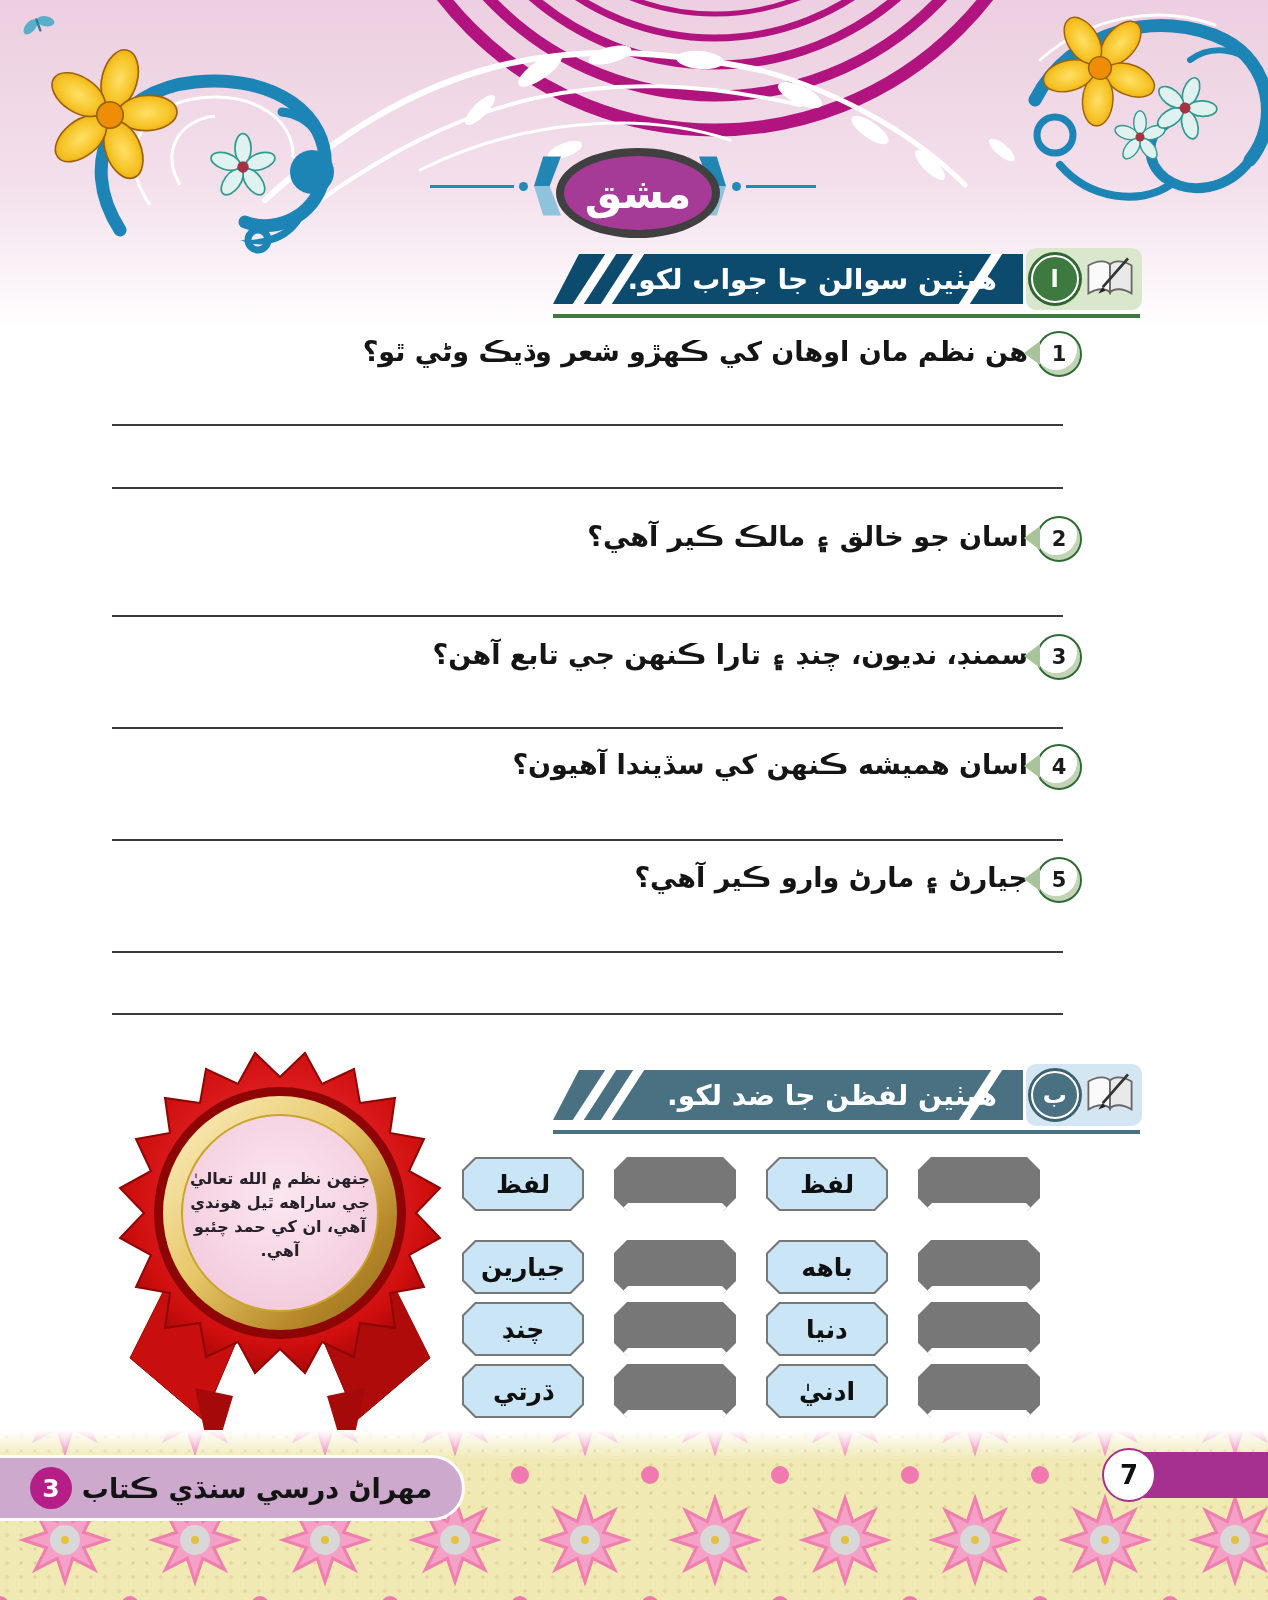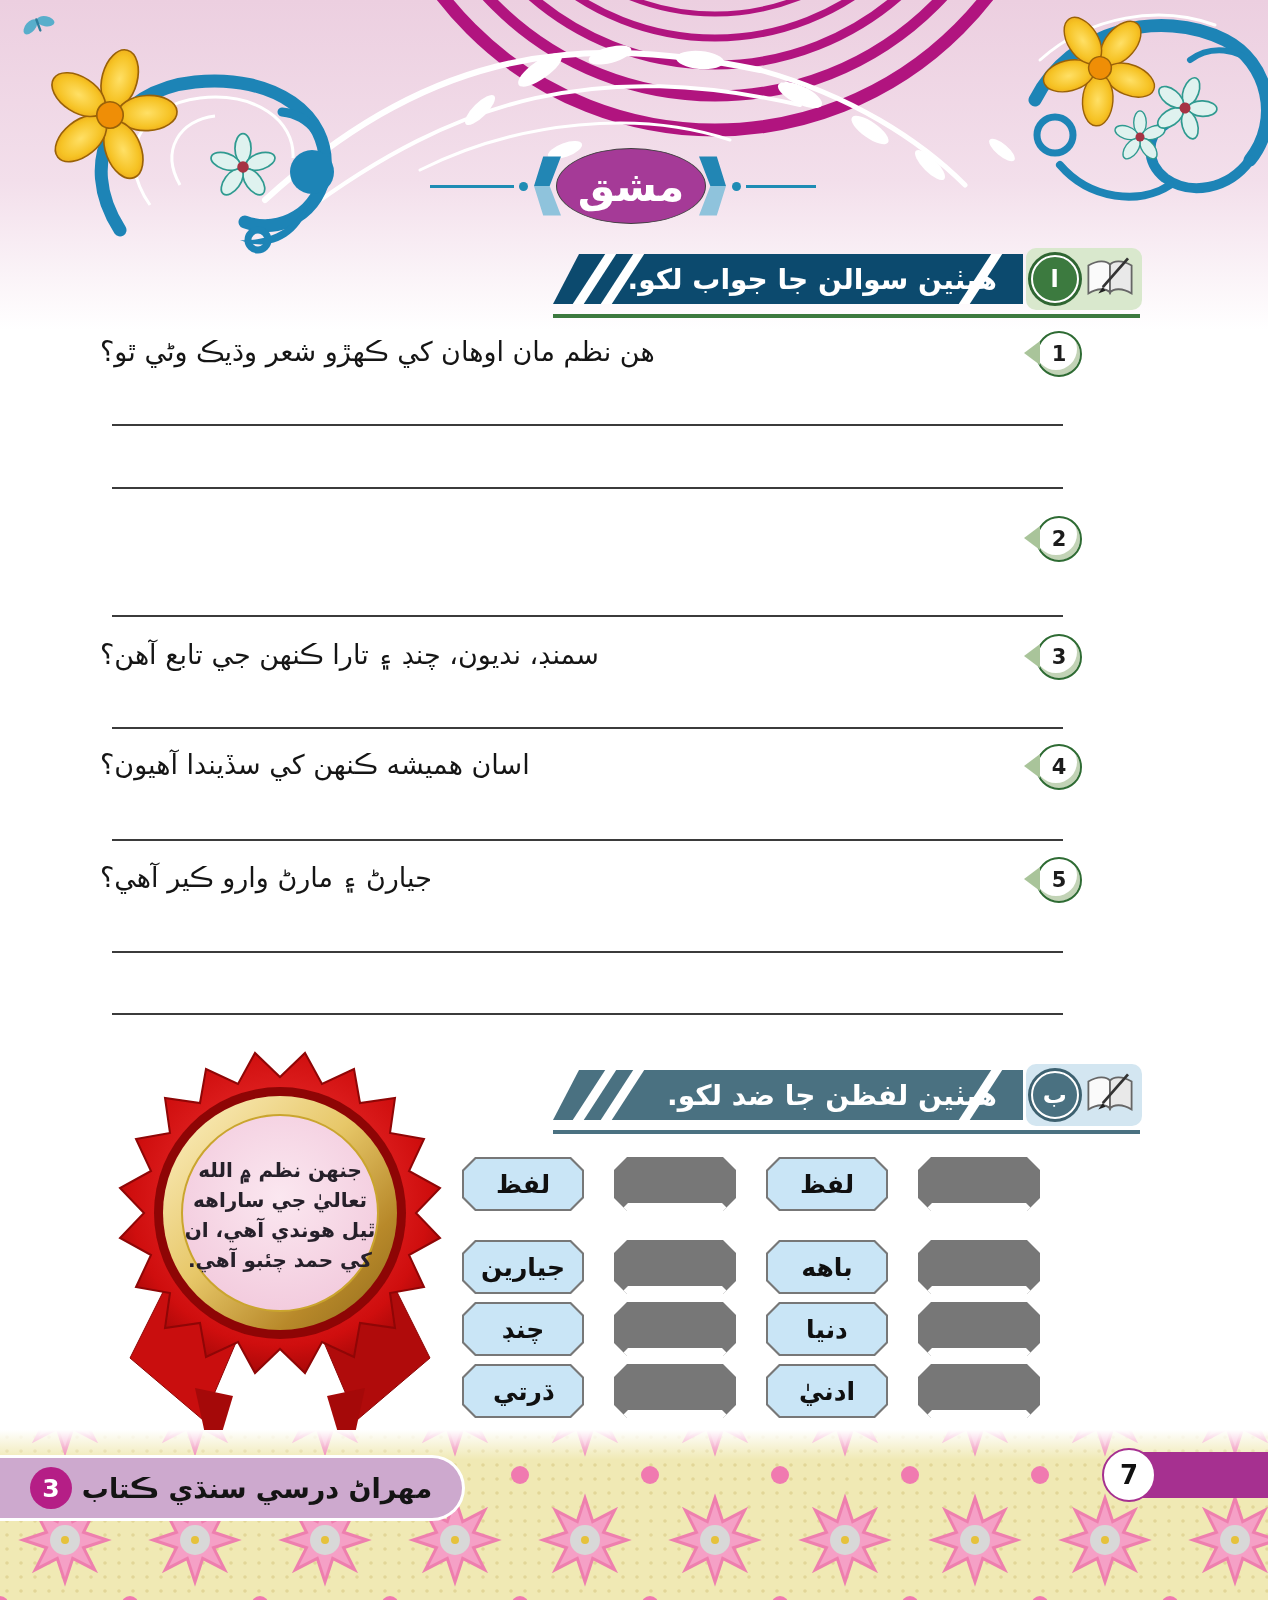--- a/index.html
+++ b/index.html
@@ -7,21 +7,21 @@
         font-family:"DejaVu Sans","Liberation Sans",sans-serif;direction:rtl;}
   .abs{position:absolute;}
 
   
   .t-line{position:absolute;height:3px;background:#1e8cb4;}
   .t-dot{position:absolute;width:9px;height:9px;border-radius:50%;background:#1e8cb4;}
   .bracket{position:absolute;width:27px;height:64px;
     background:linear-gradient(#2286b4 50%, #8fc3dc 50%);
     clip-path:polygon(100% 4%,34% 4%,0 50%,34% 96%,100% 96%,58% 50%);}
   .badge-oval{position:absolute;left:556px;top:148px;width:148px;height:74px;
-    background:#a53a97;border:1px solid #404040;border-radius:50%;
+    background:#a53a97;border:8px solid #404040;border-radius:50%;
     display:flex;align-items:center;justify-content:center;
     color:#fff;font-size:42px;font-weight:bold;z-index:2;}
 
   
   .sec-bar{position:absolute;height:50px;display:flex;align-items:center;
     clip-path:polygon(26px 0,100% 0,100% 100%,0 100%);
     color:#fff;font-size:28px;font-weight:bold;direction:rtl;}
   .sec-bar .txt{position:absolute;right:26px;left:100px;text-align:right;white-space:nowrap;}
   .slash{position:absolute;top:-2px;bottom:-2px;width:11px;background:#fff;transform:skewX(-33deg);}
   .sec-underline{position:absolute;height:4px;}
@@ -30,22 +30,22 @@
   .sec-circle{width:44px;height:44px;border-radius:50%;display:flex;align-items:center;justify-content:center;
     color:#fff;font-size:24px;font-weight:bold;border:2.5px solid #fff;}
   .bar-a{background:#0c4a6e;}
   .panel-a{background:#d9e8cd;}
   .circle-a{background:#3c7a3f;box-shadow:0 0 0 3px #2f6632;}
   .bar-b{background:#4a7181;}
   .panel-b{background:#d3e6f1;}
   .circle-b{background:#4a7181;box-shadow:0 0 0 3px #3d6170;}
 
   
-  .q-row{position:absolute;left:100px;width:928px;text-align:left;direction:rtl;
-    font-size:27px;font-weight:normal;color:#151515;line-height:44px;}
+  .q-row{position:absolute;left:100px;width:928px;text-align:right;direction:rtl;
+    font-size:27px;font-weight:bold;color:#151515;line-height:44px;}
   .q-num{position:absolute;width:42px;height:42px;border-radius:50%;background:#ffffff;
     border:2.5px solid #2e6b33;box-shadow:inset -3px -5px 0 rgba(143,175,122,.55);
     display:flex;align-items:center;justify-content:center;
     font-size:21px;font-weight:bold;color:#1c1c1c;}
   .q-num::before{content:"";position:absolute;left:-14px;top:8px;width:16px;height:24px;
     background:#a9c49a;clip-path:polygon(100% 0,0 50%,100% 100%);}
   .ans-line{position:absolute;left:112px;width:951px;height:0;border-top:2px solid #3b3b3b;}
 
   
   .wrow{position:absolute;left:462px;width:578px;display:flex;flex-direction:row-reverse;gap:30px;}
@@ -54,21 +54,21 @@
   .oct-in{width:100%;height:100%;
     clip-path:polygon(12px 0,calc(100% - 12px) 0,100% 12px,100% calc(100% - 12px),calc(100% - 12px) 100%,12px 100%,0 calc(100% - 12px),0 12px);
     display:flex;align-items:center;justify-content:center;
     font-size:25px;font-weight:bold;color:#101010;}
   .oct-blue .oct-in{background:#c9e5f6;}
   .oct-white .oct-in{background:#ffffff;margin-top:44px;}
 
   
   .note-text{position:absolute;left:184px;top:1122px;width:192px;height:186px;
     display:flex;align-items:center;justify-content:center;text-align:center;
-    direction:rtl;font-size:20px;font-weight:bold;color:#26202a;line-height:1.5;}
+    direction:rtl;font-size:16px;font-weight:bold;color:#26202a;line-height:1.5;}
 
   
   .foot-banner{position:absolute;left:0;top:1455px;width:462px;height:60px;
     background:#cda9ce;border:3px solid #fff;border-left:none;border-radius:0 34px 34px 0;
     display:flex;align-items:center;justify-content:center;gap:10px;direction:rtl;z-index:3;}
   .foot-title{font-size:27px;font-weight:bold;color:#141414;white-space:nowrap;}
   .foot-num{width:42px;height:42px;border-radius:50%;background:#b51e86;color:#fff;
     display:flex;align-items:center;justify-content:center;font-size:25px;font-weight:bold;}
   .page-bar{position:absolute;left:1132px;top:1452px;width:136px;height:46px;background:#a63090;z-index:3;}
   .page-circle{position:absolute;left:1102px;top:1448px;width:50px;height:50px;border-radius:50%;
@@ -199,20 +199,23 @@
 
   <div class="q-row" style="top:330px;">
     <span>هن نظم مان اوهان کي ڪهڙو شعر وڌيڪ وڻي ٿو؟</span>
   </div>
   <div class="q-num" style="left:1036px;top:331px;">
     <span>1</span>
   </div>
   <div class="ans-line" style="top:424px;"></div>
   <div class="ans-line" style="top:487px;"></div>
 
+  <div class="q-row" style="top:515px;">
+    <span>اسان جو خالق ۽ مالڪ ڪير آهي؟</span>
+  </div>
   <div class="q-num" style="left:1036px;top:516px;">
     <span>2</span>
   </div>
   <div class="ans-line" style="top:615px;"></div>
 
   <div class="q-row" style="top:633px;">
     <span>سمنڊ، نديون، چنڊ ۽ تارا ڪنهن جي تابع آهن؟</span>
   </div>
   <div class="q-num" style="left:1036px;top:634px;">
     <span>3</span>

